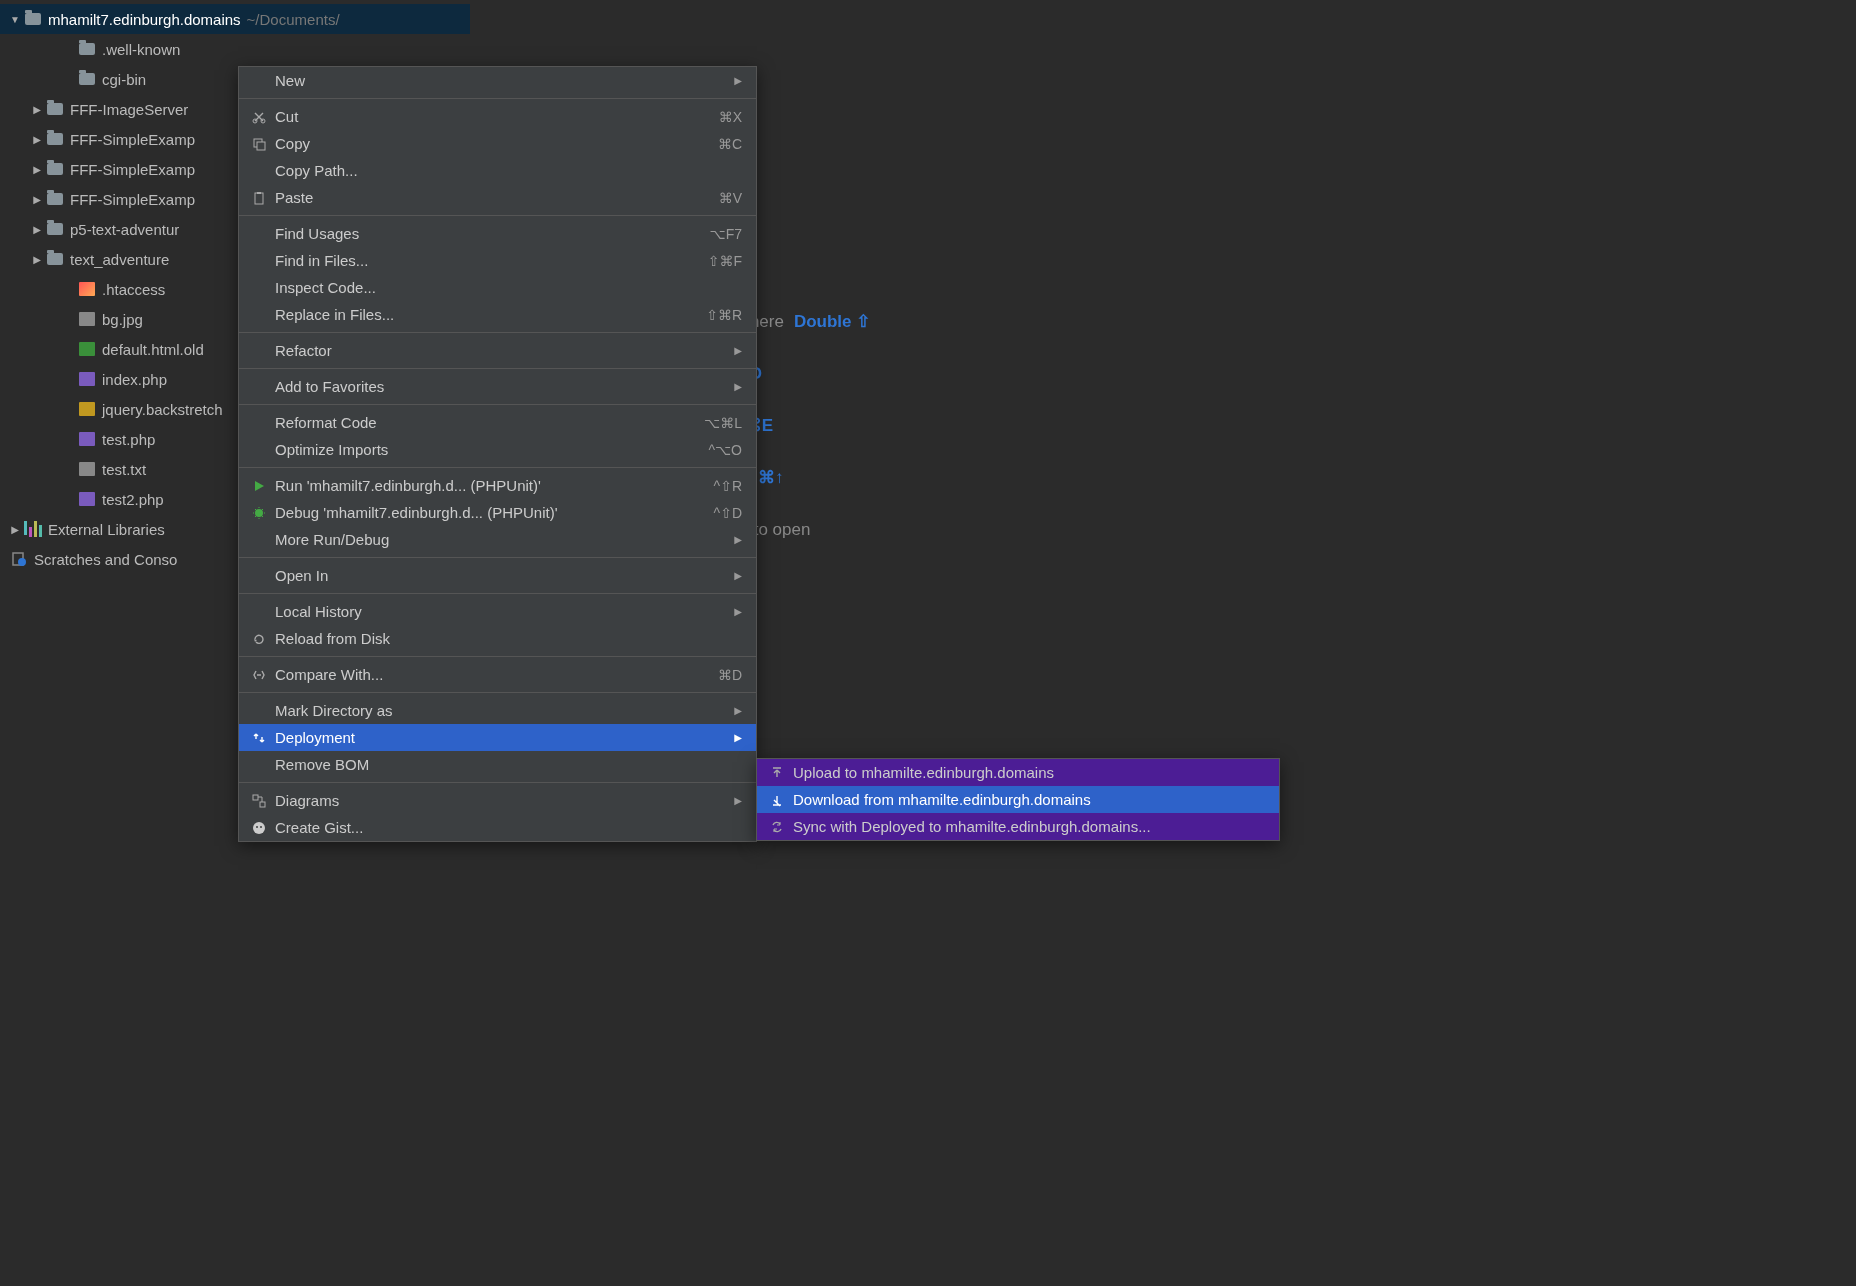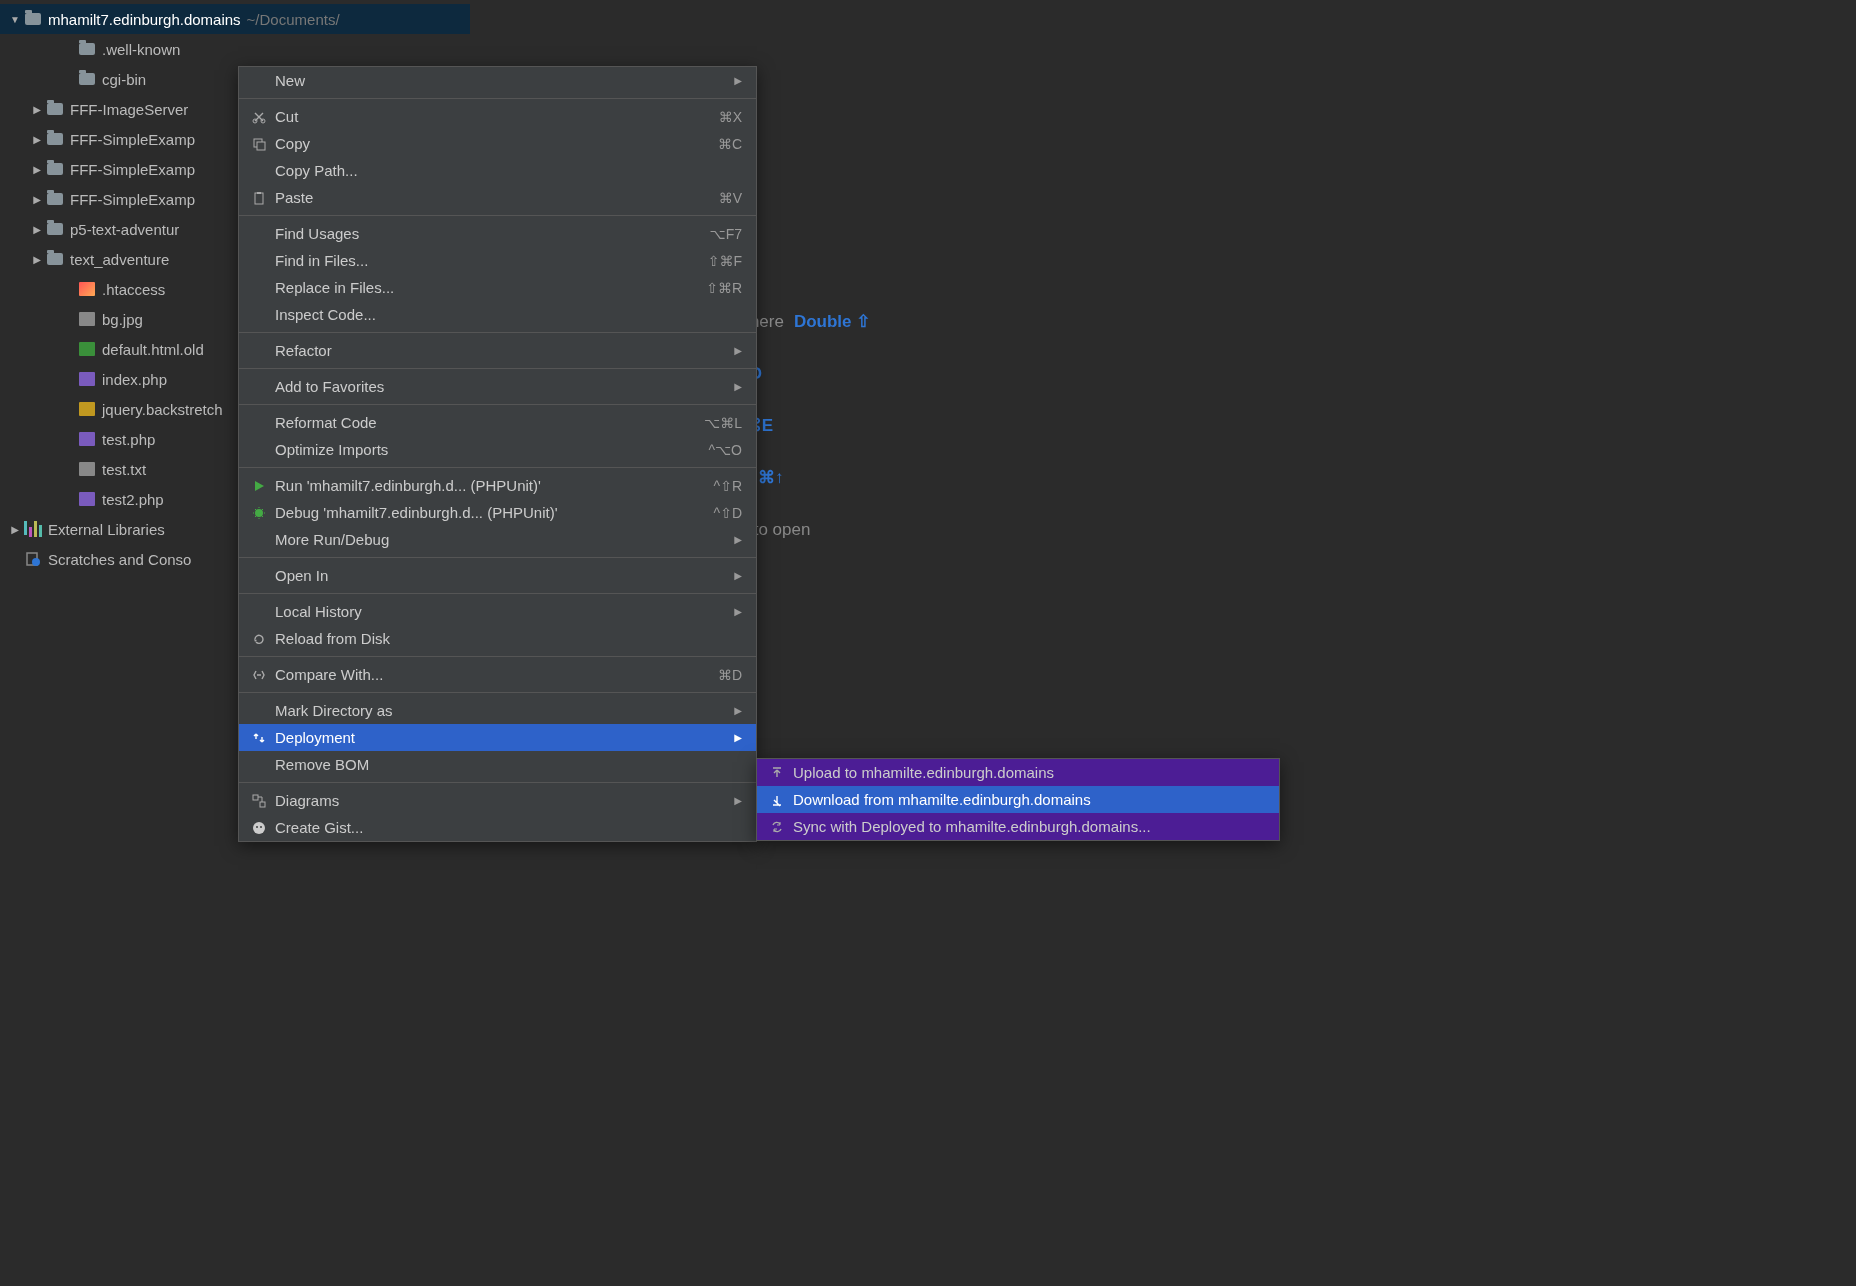--- a/index.html
+++ b/index.html
@@ -173,21 +173,21 @@
     <span class="ico">
         <span class="libs">
           <span></span>
           <span></span>
           <span></span>
           <span></span>
         </span>
       </span>
     <span class="label">External Libraries</span>
   </div>
-  <div class="row" style="padding-left:22px">
+  <div class="row" style="padding-left:8px">
     <span class="ico">
       <svg width="16" height="16">
           <rect x="2" y="2" width="10" height="12" fill="none" stroke="#888" stroke-width="1.5"></rect>
           <circle cx="11" cy="11" r="4" fill="#2e75d4"></circle>
         </svg>
     </span>
     <span class="label">Scratches and Conso</span>
   </div>
 </div>
 
@@ -247,26 +247,26 @@
       <span class="mlbl">Find Usages</span>
       <span class="msc">⌥F7</span>
     </div>
     <div class="mi">
       <span class="mico"></span>
       <span class="mlbl">Find in Files...</span>
       <span class="msc">⇧⌘F</span>
     </div>
     <div class="mi">
       <span class="mico"></span>
+      <span class="mlbl">Inspect Code...</span>
+    </div>
+    <div class="mi">
+      <span class="mico"></span>
       <span class="mlbl">Replace in Files...</span>
       <span class="msc">⇧⌘R</span>
-    </div>
-    <div class="mi">
-      <span class="mico"></span>
-      <span class="mlbl">Inspect Code...</span>
     </div>
     <div class="sep"></div>
     <div class="mi">
       <span class="mico"></span>
       <span class="mlbl">Refactor</span>
       <span class="sub">▶</span>
     </div>
     <div class="sep"></div>
     <div class="mi">
       <span class="mico"></span>

